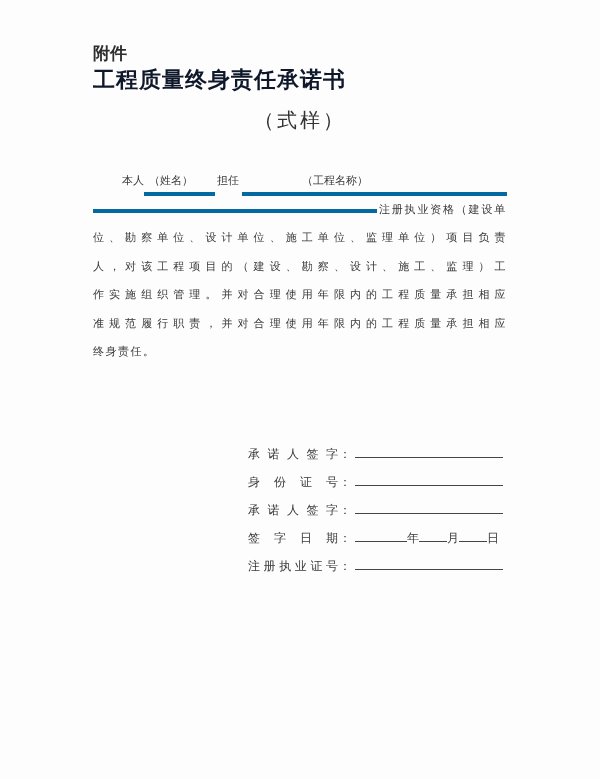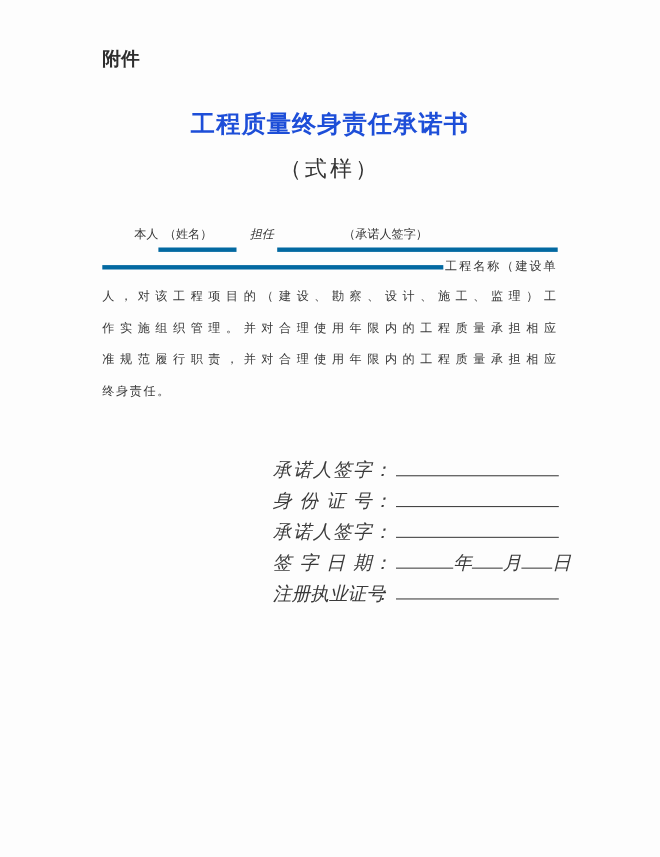--- a/index.html
+++ b/index.html
@@ -15,26 +15,25 @@
     padding: 42px 93px 0 93px;
     overflow: hidden;
   }
   .attachment {
     font-size: 17px;
     font-weight: 700;
     color: #2e2e2e;
     font-family: "Liberation Sans", "DejaVu Sans", sans-serif;
   }
   .title {
-    margin-top: 33px;
-    text-align: center;
+    text-align: left;
     font-size: 22px;
     font-weight: 700;
     letter-spacing: 1px;
-    color: #1d4ed8;
+    color: #0f172a;
     font-family: "Liberation Sans", "DejaVu Sans", sans-serif;
   }
   .subtitle {
     margin-top: 12px;
     text-align: center;
     font-size: 20px;
     letter-spacing: 3px;
     color: #333;
   }
   .body-para {
@@ -60,25 +59,24 @@
   .blank.grow { flex: 1 1 auto; }
   .jline {
     text-align: justify;
     text-align-last: justify;
     text-justify: inter-character;
     letter-spacing: 1.5px;
   }
   .lastline { letter-spacing: 1.5px; }
   .l2-text { letter-spacing: 1.8px; margin-left: 2px; }
   .sig-block {
-    margin-top: 44px;
+    margin-top: 74px;
     margin-left: 155px;
-    font-size: 17px;
+    font-size: 12px;
     color: #3a3a3a;
-    font-style: italic;
   }
   .sig-row {
     height: 28px;
     line-height: 28px;
     white-space: nowrap;
   }
   .sig-label {
     display: inline-block;
     width: 90px;
     text-align: justify;
@@ -107,29 +105,30 @@
   <div class="title">工程质量终身责任承诺书</div>
 
   <div class="subtitle">（式样）</div>
 
   <div class="body-para">
 
     <div class="bline flexline">
       <span class="indent"></span>
       <span>本人</span>
       <span class="blank" style="padding: 0 22px 0 5px;">（姓名）</span>
-      <span style="margin-left:12px;font-style:italic;">担任</span>
-      <span class="blank grow" style="padding-left:60px; margin-left:3px;">（承诺人签字）</span>
+      <span style="margin-left:2px;">担任</span>
+      <span class="blank grow" style="padding-left:60px; margin-left:3px;">（工程名称）</span>
     </div>
 
     <div class="bline flexline">
       <span class="blank grow"></span>
-      <span class="l2-text">工程名称（建设单</span>
+      <span class="l2-text">注册执业资格（建设单</span>
     </div>
 
+    <div class="bline jline">位、勘察单位、设计单位、施工单位、监理单位）项目负责</div>
 
     <div class="bline jline">人，对该工程项目的（建设、勘察、设计、施工、监理）工</div>
 
     <div class="bline jline">作实施组织管理。并对合理使用年限内的工程质量承担相应</div>
 
     <div class="bline jline">准规范履行职责，并对合理使用年限内的工程质量承担相应</div>
 
     <div class="bline lastline">终身责任。</div>
   </div>
 

